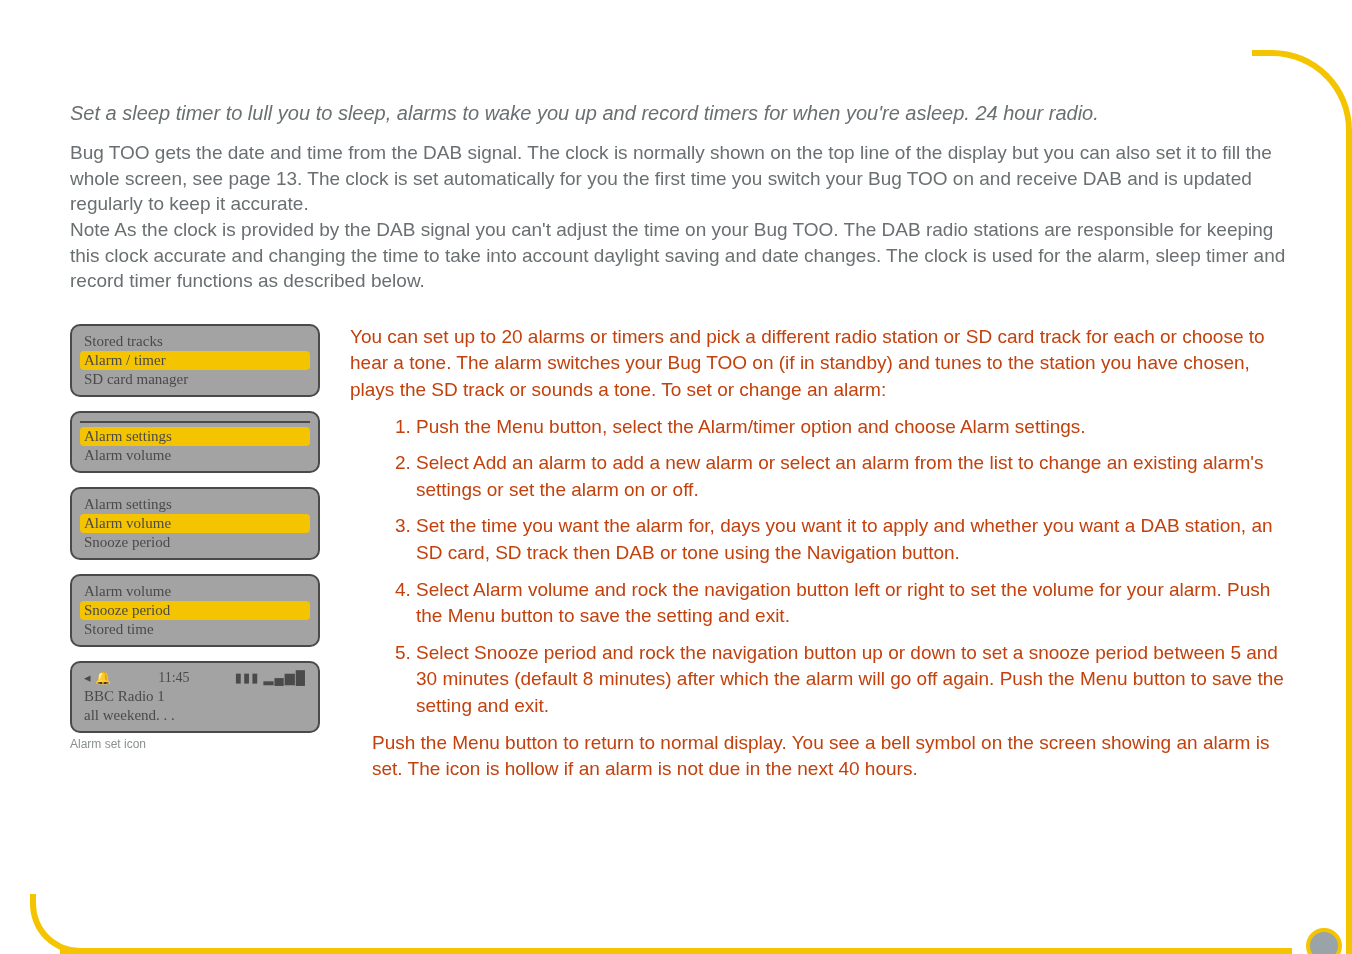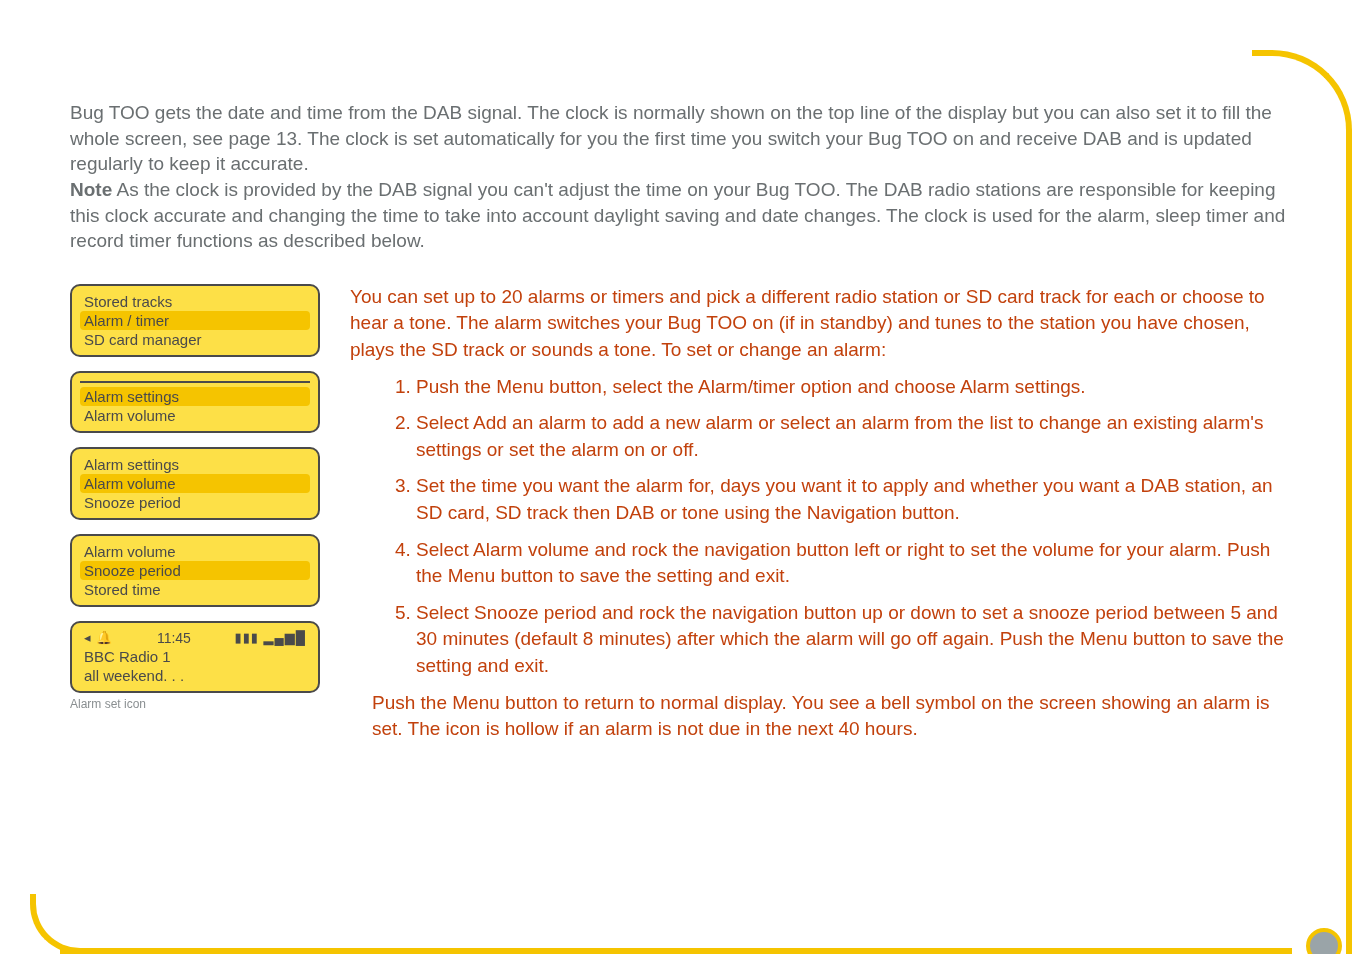--- a/index.html
+++ b/index.html
@@ -78,43 +78,43 @@
     margin-bottom: 14px;
     line-height: 1.3;
   }
 
   .intro {
     color: #6a6f71;
     font-size: 19px;
     line-height: 1.35;
     margin-bottom: 30px;
   }
-  .intro .note { font-weight: bold; text-align: right; }
+  .intro .note { font-weight: normal; text-align: right; }
 
   .columns {
     display: flex;
     gap: 30px;
   }
 
   .sidebar {
     width: 250px;
     flex: 0 0 250px;
     display: flex;
     flex-direction: column;
     gap: 14px;
   }
 
   .lcd {
     border: 2px solid #4a4a4a;
     border-radius: 10px 10px 10px 10px;
     padding: 6px 8px;
-    font-family: Liberation Sans, sans-serif;
+    font-family: Liberation Serif, serif;
     font-size: 15px;
     color: #4a4a4a;
-    background: #fde047;
+    background: #a3a3a3;
     position: relative;
   }
   .lcd .row {
     padding: 1px 4px;
     white-space: nowrap;
     overflow: hidden;
   }
   .lcd .hl {
     background: #f5c400;
     border-radius: 4px;
@@ -154,20 +154,21 @@
 <body>
 
 <div class="frame-top"></div>
 <div class="frame-right"></div>
 <div class="frame-bottom"></div>
 <div class="frame-bottom-left"></div>
 <div class="circle-accent"></div>
 
 <div class="page">
 
+  <p class="tagline">Set a sleep timer to lull you to sleep, alarms to wake you up and record timers for when you're asleep. 24 hour radio.</p>
 
   <div class="intro">
     <span>Bug TOO gets the date and time from the DAB signal. The clock is normally shown on the top line of the display but you can also set it to fill the whole screen, see page 13. The clock is set automatically for you the first time you switch your Bug TOO on and receive DAB and is updated regularly to keep it accurate.</span><br>
     <span class="note">Note</span><span> As the clock is provided by the DAB signal you can't adjust the time on your Bug TOO. The DAB radio stations are responsible for keeping this clock accurate and changing the time to take into account daylight saving and date changes. The clock is used for the alarm, sleep timer and record timer functions as described below.</span>
   </div>
 
   <div class="columns">
 
     <div class="sidebar">
 

